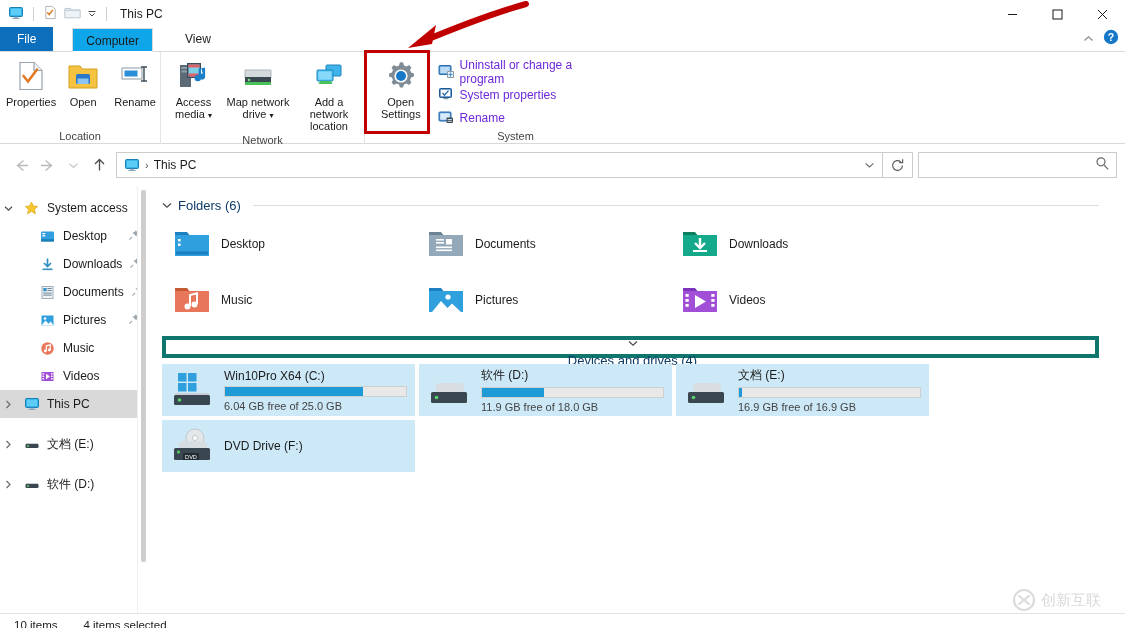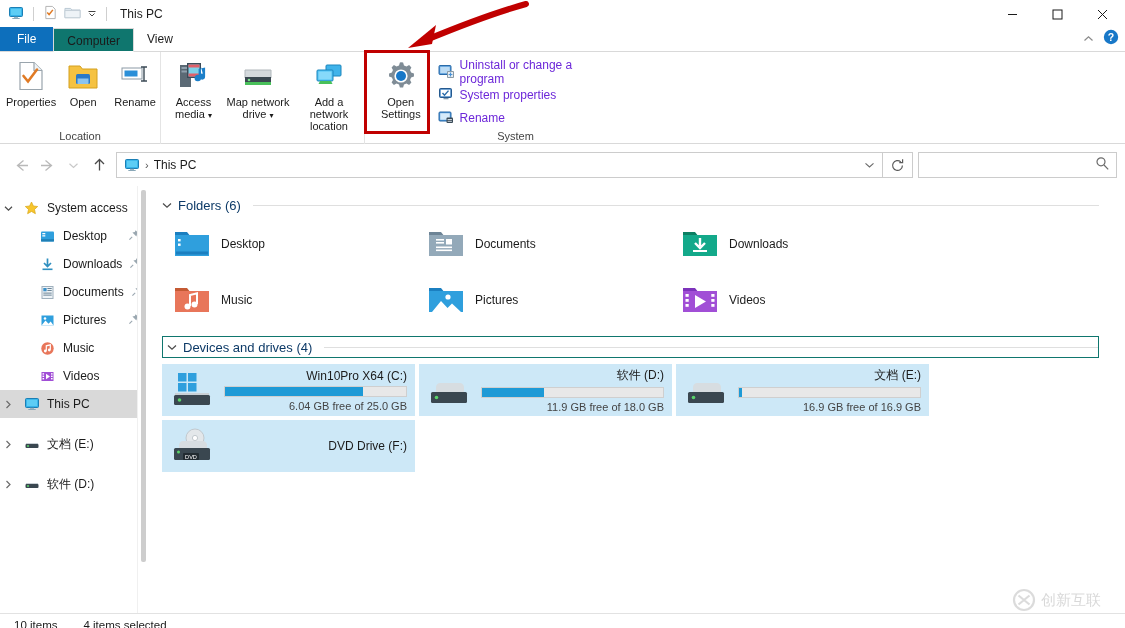--- a/index.html
+++ b/index.html
@@ -24,27 +24,28 @@
   .title-text { margin-left: 10px; font-size: 12px; color: #1b1b1b; }
   .wincontrols { position: absolute; right: 0; top: 0; display: flex; }
   .wc { width: 45px; height: 28px; display: flex; align-items: center; justify-content: center; }
   .wc svg { display: block; }
 
   
   .tabstrip {
     height: 24px; display: flex; align-items: flex-end;
     background: #ffffff; position: relative;
     border-bottom: 1px solid #d9d9d9;
+    gap: 19px;
   }
   .tab {
     height: 24px; line-height: 24px; padding: 0 13px;
     font-size: 12px; color: #1b1b1b; cursor: default;
   }
   .tab.file { background: #0d6fbc; color: #fff; padding: 0 17px; }
-  .tab.active { background: #0f766e; border: 1px solid #d9d9d9; border-bottom: 1px solid #fff;
+  .tab.active { background: #0ea5e9; border: 1px solid #d9d9d9; border-bottom: 1px solid #fff;
                 position: relative; top: 1px; }
   .tabstrip-right { position: absolute; right: 6px; bottom: 3px; display: flex; align-items: center; gap: 9px; }
 
   
   .ribbon {
     height: 92px; background: #ffffff; display: flex;
     border-bottom: 1px solid #d9d9d9; position: relative;
   }
   .rgroup { display: flex; flex-direction: column; position: relative; height: 92px; }
   .rgroup + .rgroup { border-left: 1px solid #e4e4e4; }
@@ -101,24 +102,24 @@
   .navitem .chev { width: 16px; display: flex; align-items: center; justify-content: center; flex-shrink: 0; }
   .navitem .nicon { width: 17px; display: flex; align-items: center; justify-content: center; flex-shrink: 0; }
   .navitem .nlabel { font-size: 12px; color: #1b1b1b; white-space: nowrap; }
   .navitem .pin { margin-left: auto; flex-shrink: 0; }
   .sb-scrollbar {
     position: absolute; right: 0; top: 0; width: 11px; height: 100%;
     background: #fff; border-left: 1px solid #f0f0f0;
   }
   .sb-thumb { position: absolute; left: 3px; top: 4px; width: 5px; height: 372px; background: #cdcdcd; border-radius: 2px; }
 
-  .content { flex: 1; background: #fff; padding: 8px 26px 0 14px; overflow: hidden; position: relative; text-align: right; }
+  .content { flex: 1; background: #fff; padding: 8px 26px 0 14px; overflow: hidden; position: relative; }
 
   .section-header { display: flex; align-items: center; gap: 6px; height: 22px; margin-bottom: 6px; }
-  .section-header.boxed { border: 1px solid #0f766e; padding-left: 4px; }
+  .section-header.boxed { border: 4px solid #0f766e; padding-left: 4px; flex-direction: column; }
   .section-header .sh-chev { font-size: 10px; color: #5a5a5a; display:flex; align-items:center;}
   .section-header .sh-title { font-size: 13px; color: #0d3a67; white-space: nowrap; }
   .section-header .sh-rule { flex: 1; height: 1px; background: #dfdfdf; margin-left: 6px; }
 
   .folder-grid { display: grid; grid-template-columns: 254px 254px 254px; row-gap: 12px; margin-bottom: 14px; }
   .folder-item { display: flex; align-items: center; gap: 11px; height: 44px; padding-left: 12px; cursor: default; }
   .folder-item .fname { font-size: 12px; color: #1b1b1b; }
 
   .drive-grid { display: grid; grid-template-columns: 253px 253px 253px; gap: 4px; }
   .drive-item {
@@ -291,20 +292,21 @@
           <svg width="34" height="32" viewBox="0 0 34 32">
               <rect x="14" y="5" width="15" height="11" rx="1" fill="#3fb3ea" stroke="#1d86bd"></rect>
               <rect x="5" y="10" width="16" height="11" rx="1" fill="#4ec2f5" stroke="#1d86bd"></rect>
               <rect x="6.5" y="11.5" width="13" height="8" fill="#86d9fa"></rect>
               <path d="M8 21h11l1.5 3H6.5z" fill="#49c05a"></path>
             </svg>
         </span>
         <span class="lbl">Add a network location</span>
       </div>
     </div>
+    <div class="rgroup-label">Network</div>
   </div>
 
   <div class="rgroup" style="width:246px">
     <div class="rgroup-items" style="padding-left:10px;">
       <div class="bigbtn" style="width:56px">
         <span class="ico">
           <svg width="34" height="34" viewBox="0 0 34 34">
             <path d="M17 3.2l2.1.35.9 2.85 2.5 1.05 2.6-1.35 2.3 2.3-1.35 2.6 1.05 2.5 2.85.9v3.2l-2.85.9-1.05 2.5 1.35 2.6-2.3 2.3-2.6-1.35-2.5 1.05-.9 2.85h-3.2l-.9-2.85-2.5-1.05-2.6 1.35-2.3-2.3 1.35-2.6-1.05-2.5-2.85-.9v-3.2l2.85-.9 1.05-2.5-1.35-2.6 2.3-2.3 2.6 1.35 2.5-1.05.9-2.85z" fill="#7f8c96"></path>
             <circle cx="17" cy="17" r="6.6" fill="#fff"></circle>
             <circle cx="17" cy="17" r="5" fill="#1878c8"></circle>

